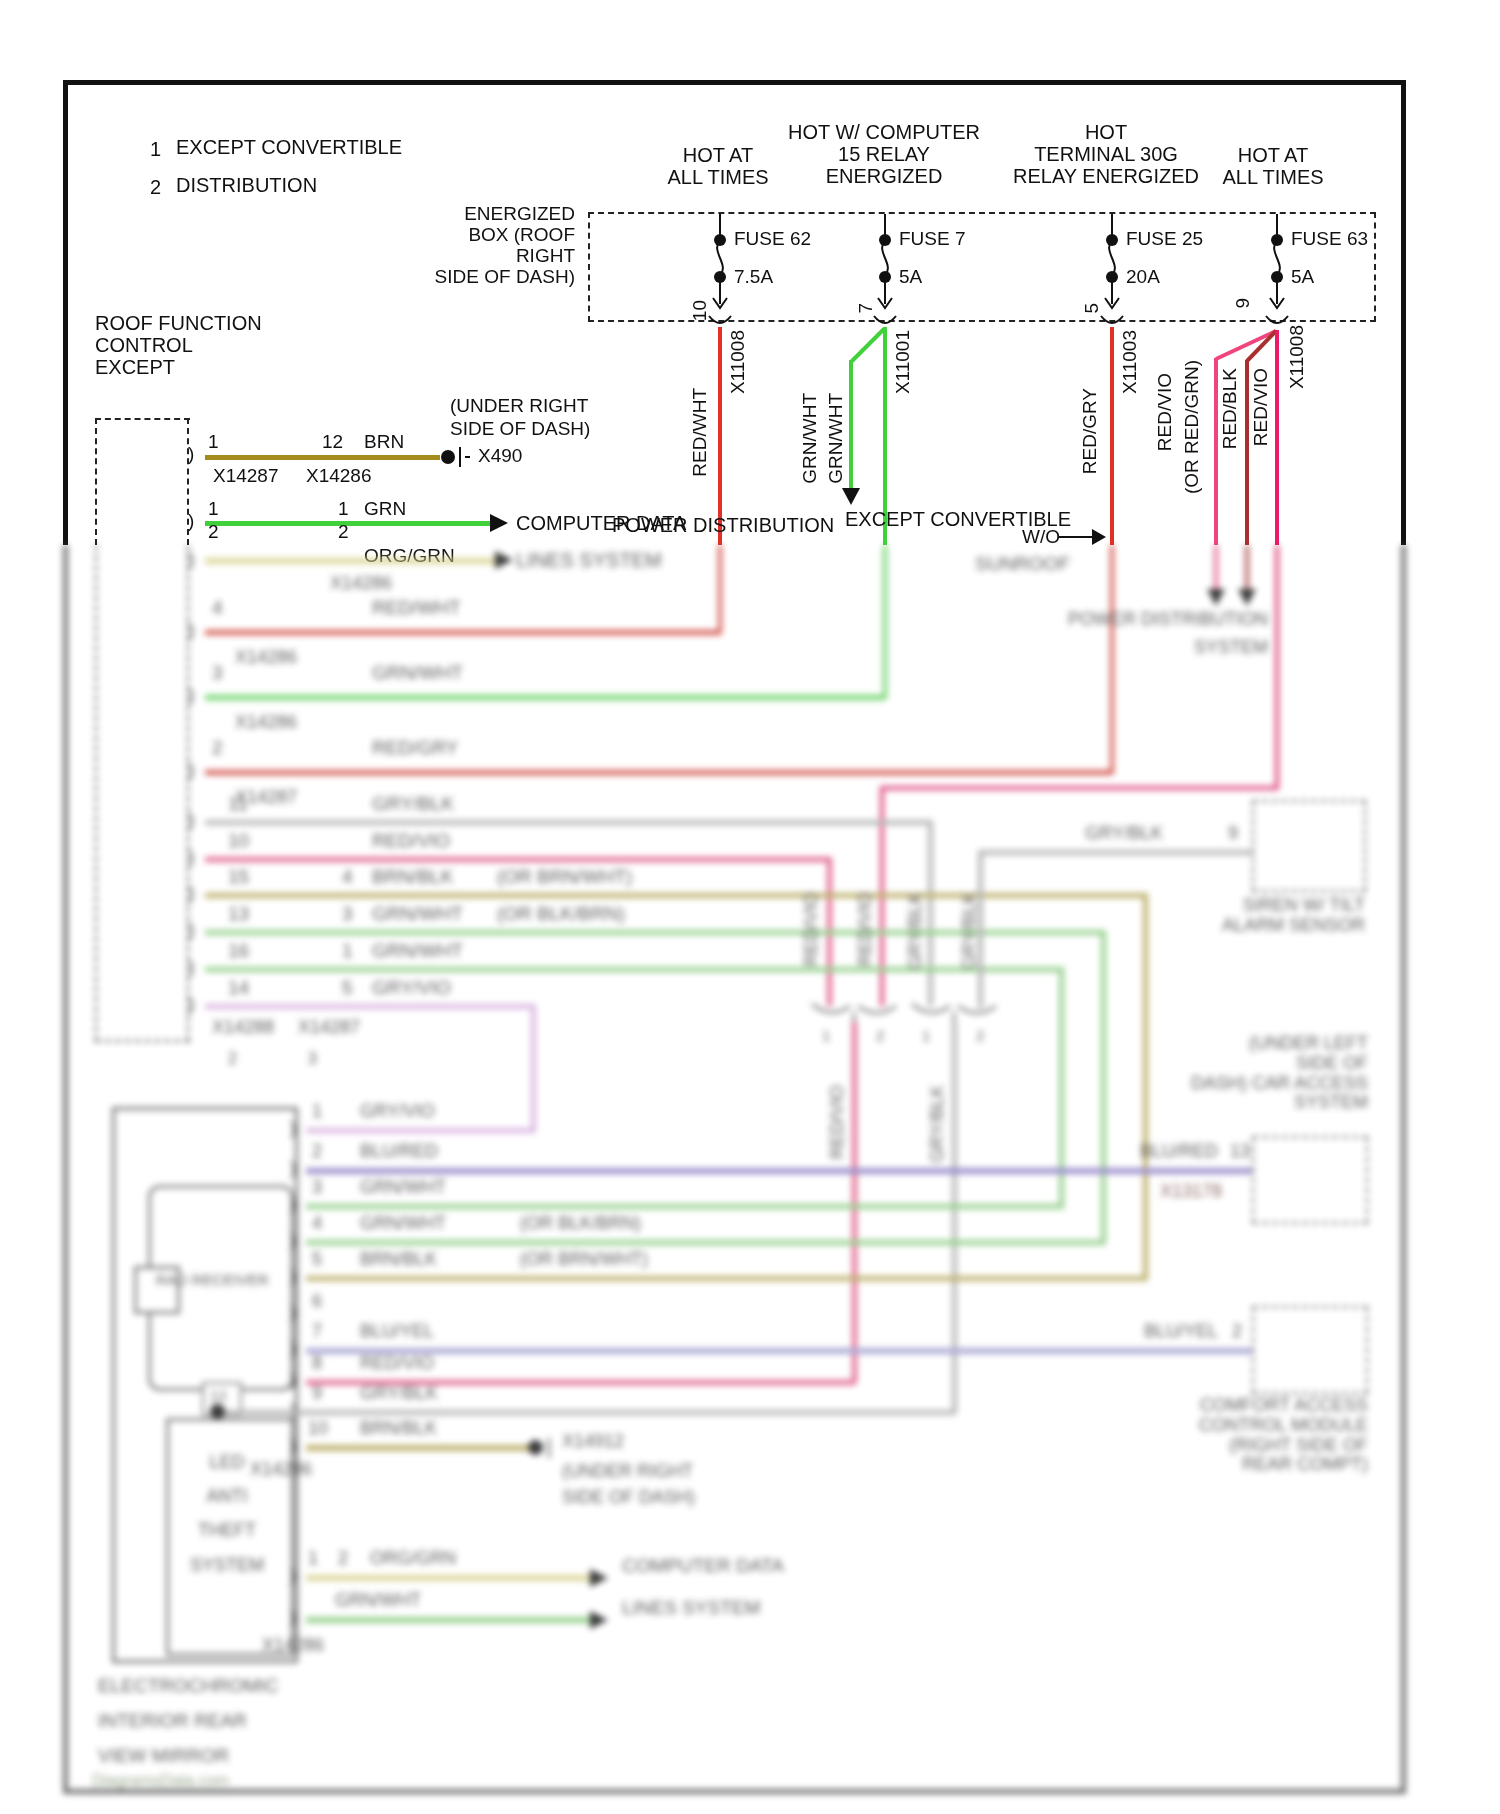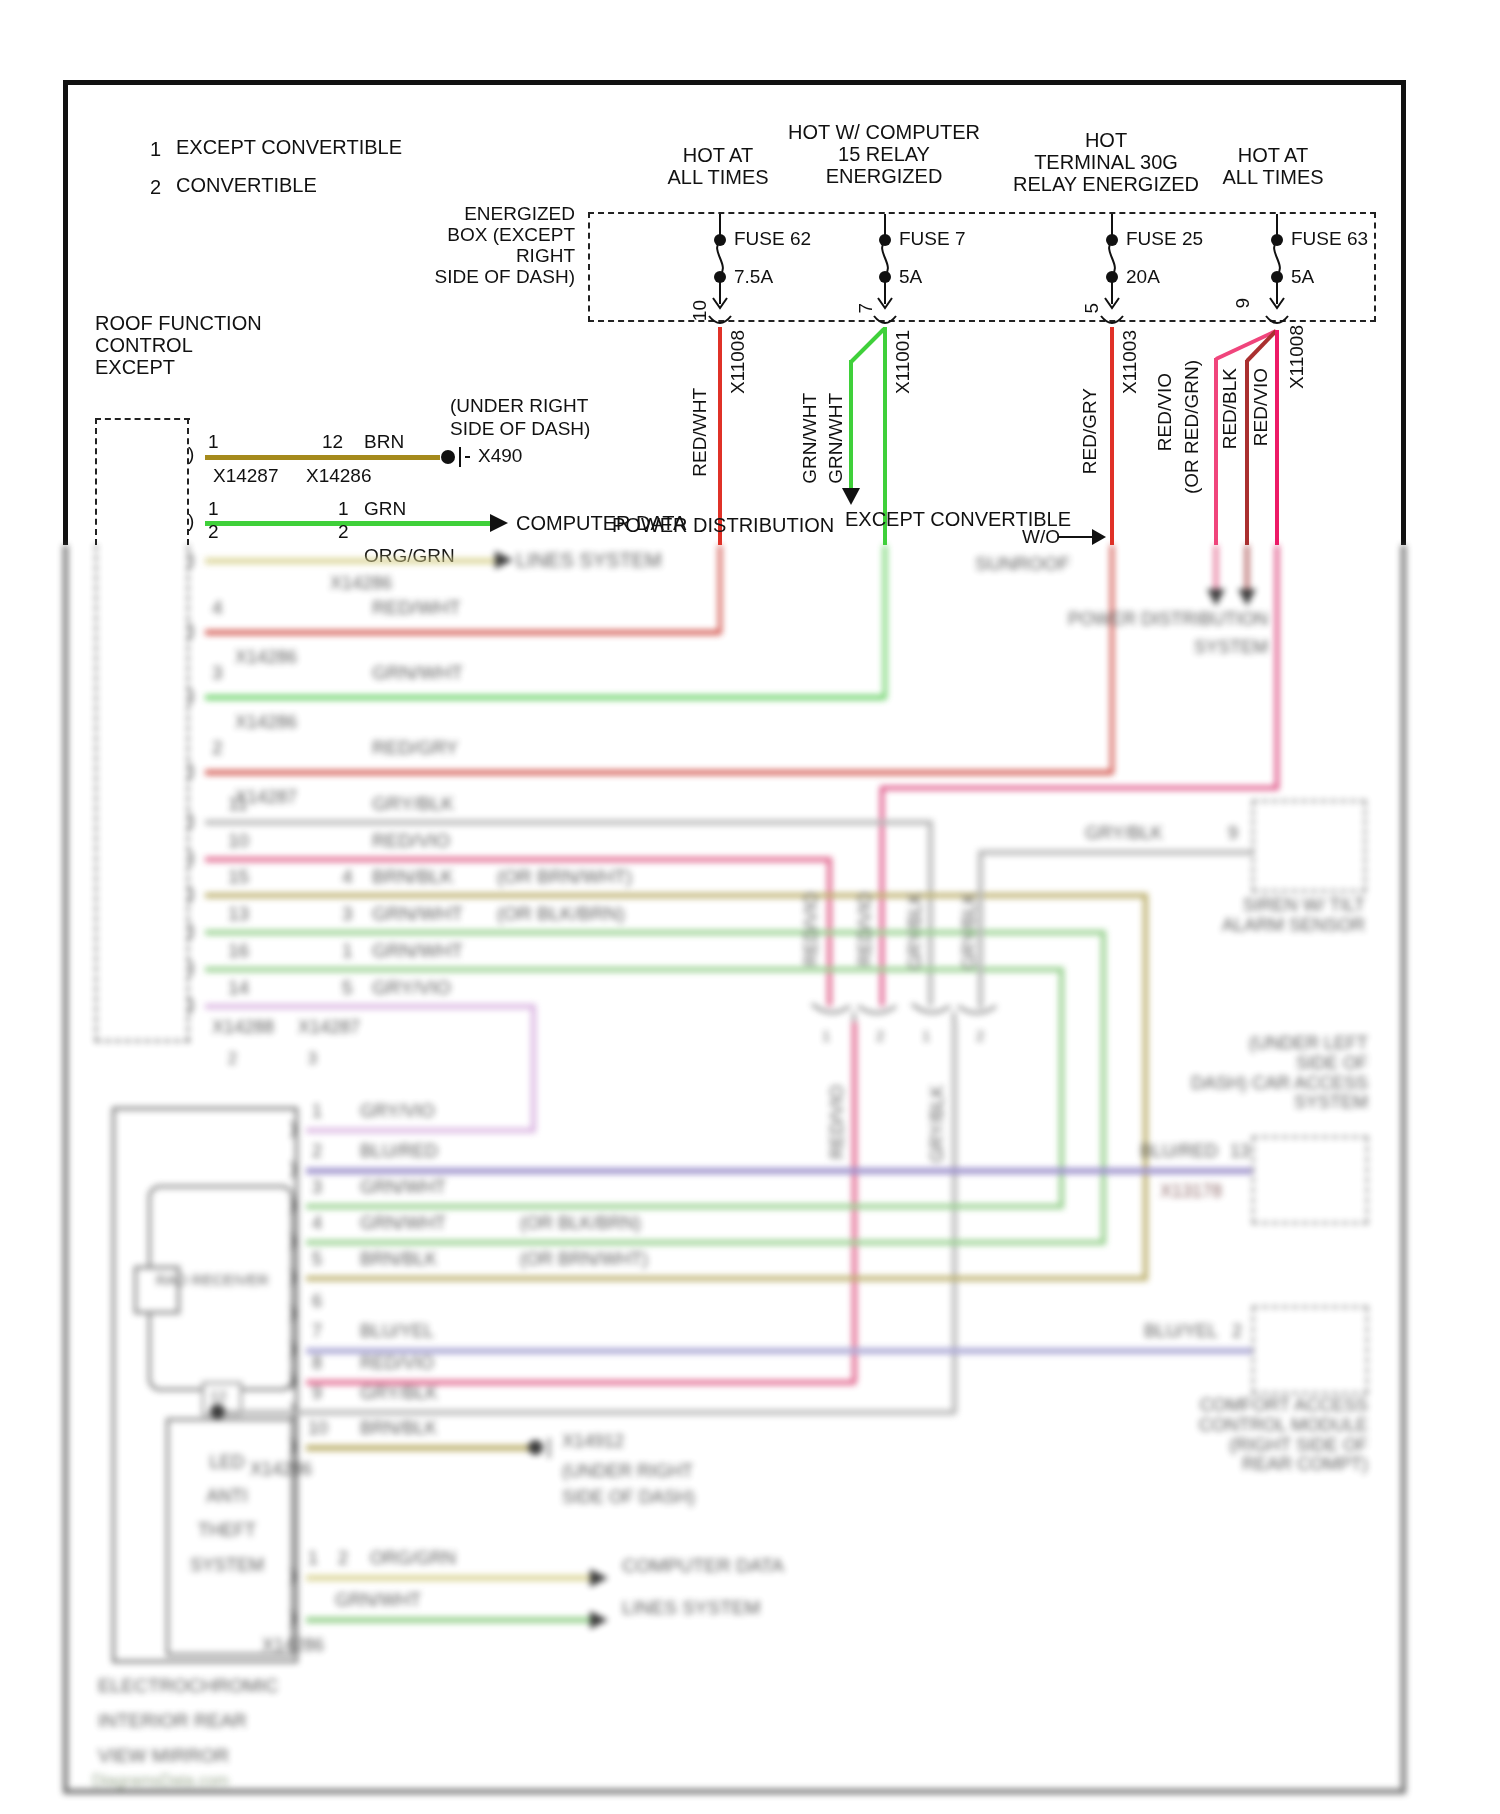--- a/index.html
+++ b/index.html
@@ -29,39 +29,39 @@
 
   <div>
 
     <div class="w blk" style="left:63px;top:80px;width:1343px;height:5px"></div>
     <div class="w blk" style="left:63px;top:80px;width:5px;height:465px"></div>
     <div class="w blk" style="left:1401px;top:80px;width:5px;height:465px"></div>
 
     <span class="t" style="left:150px;top:138px">1</span>
     <span class="t" style="left:176px;top:136px">EXCEPT CONVERTIBLE</span>
     <span class="t" style="left:150px;top:176px">2</span>
-    <span class="t" style="left:176px;top:174px">CONVERTIBLE</span>
+    <span class="t" style="left:176px;top:174px">DISTRIBUTION</span>
 
     <div class="t t19 ra" style="left:400px;top:204px;width:175px">
       <div>ENERGIZED</div>
-        <div>BOX (EXCEPT</div>
+        <div>BOX (ROOF</div>
       <div>RIGHT</div>
         <div>SIDE OF DASH)</div>
     </div>
 
     <div class="t ctr" style="left:608px;top:144px;width:220px">
       <div>HOT AT</div>
         <div>ALL TIMES</div>
       </div>
     <div class="t ctr" style="left:774px;top:121px;width:220px">
       <div>HOT W/ COMPUTER</div>
         <div>15 RELAY</div>
         <div>ENERGIZED</div>
       </div>
-    <div class="t ctr" style="left:996px;top:129px;width:220px">
+    <div class="t ctr" style="left:996px;top:121px;width:220px">
       <div>HOT</div>
         <div>TERMINAL 30G</div>
         <div>RELAY ENERGIZED</div>
       </div>
     <div class="t ctr" style="left:1163px;top:144px;width:220px">
       <div>HOT AT</div>
         <div>ALL TIMES</div>
       </div>
 
     <div class="dashbox" style="left:588px;top:212px;width:784px;height:106px"></div>

